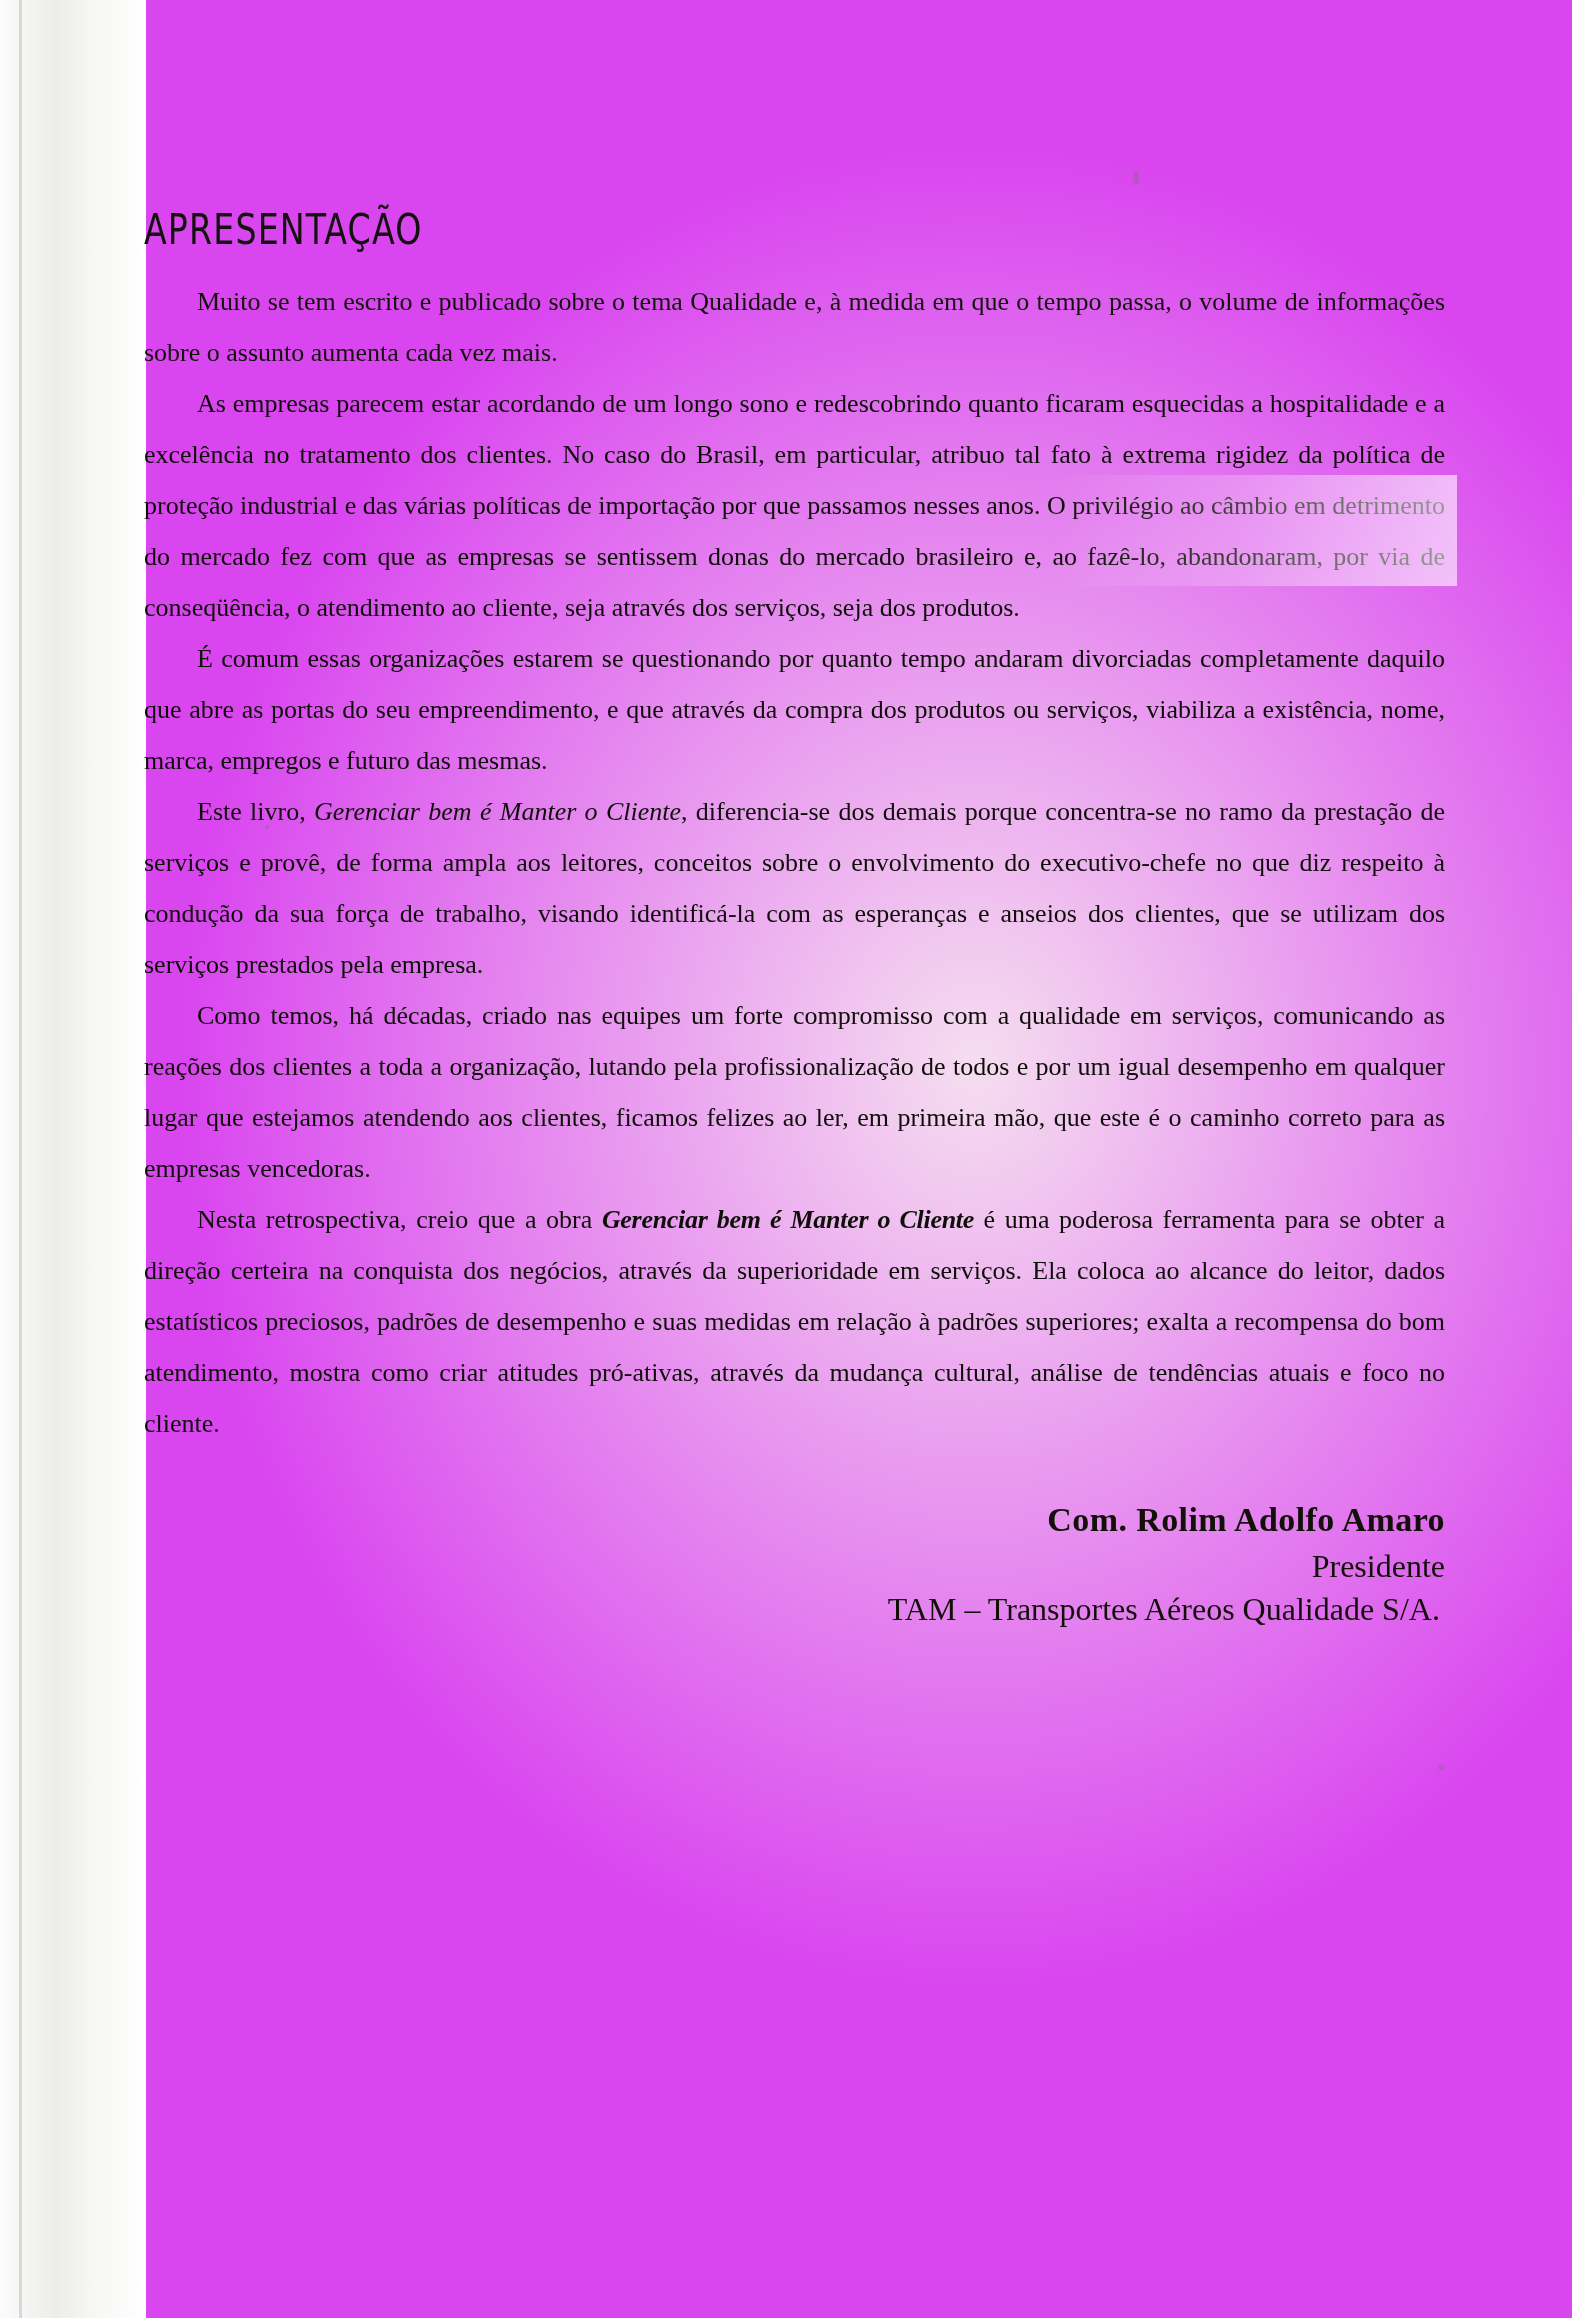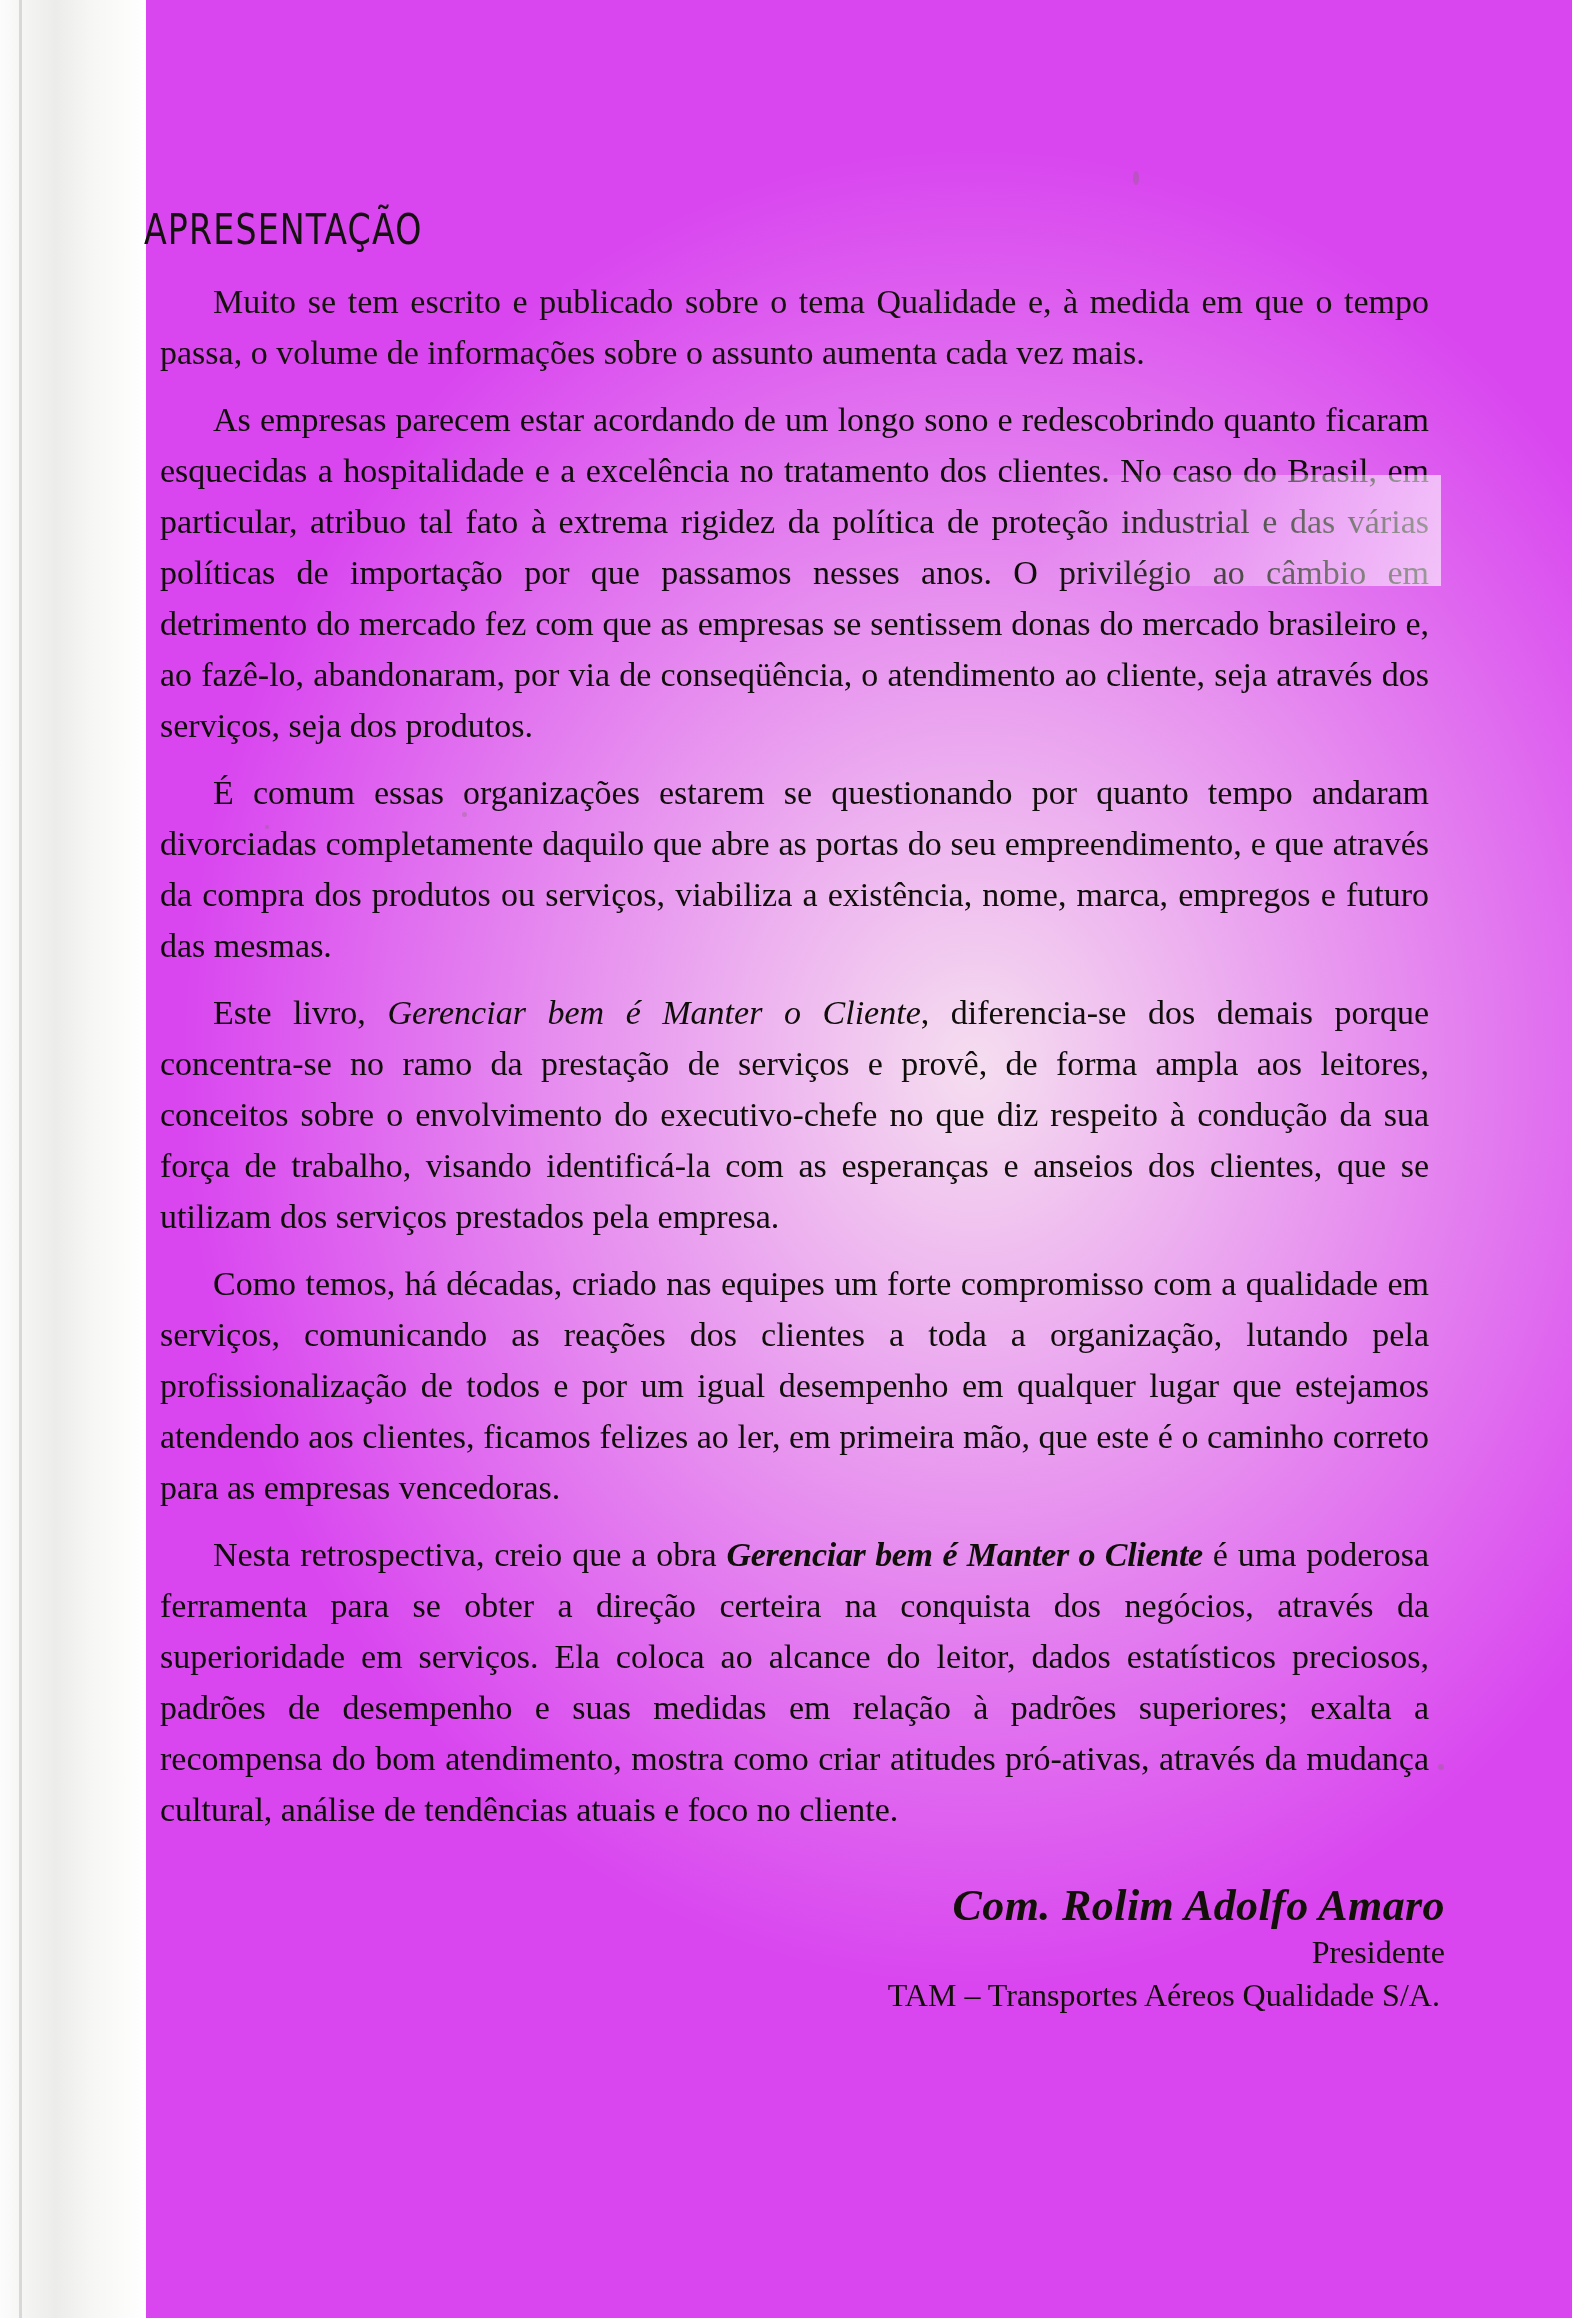--- a/index.html
+++ b/index.html
@@ -70,27 +70,27 @@
     letter-spacing: 1.3px;
     color: #14120f;
     margin: 0 0 22px 0;
     font-weight: 400;
     transform: scaleX(0.86);
     transform-origin: left center;
     white-space: nowrap;
   }
 
   .para {
-    font-size: 34px;
+    font-size: 26px;
     line-height: 51px;
     color: #15120e;
     text-align: justify;
     text-justify: inter-word;
     text-indent: 53px;
-    margin: 16px;
+    margin: 0;
     hyphens: manual;
   }
   .para .title-italic {
     font-style: italic;
   }
   .para.tight-italic .title-italic {
     font-weight: 600;
     letter-spacing: -0.3px;
   }
 
@@ -117,23 +117,22 @@
     color: #100e0b;
   }
 
   
   #signature {
     margin-top: 46px;
     text-align: right;
     color: #121009;
   }
   #signature-name {
-    font-style: italic;
     font-weight: bold;
-    font-size: 44px;
+    font-size: 34px;
     line-height: 50px;
     letter-spacing: 0.4px;
   }
   #signature-role {
     font-size: 32px;
     line-height: 43px;
   }
   #signature-company {
     font-size: 32px;
     line-height: 43px;

